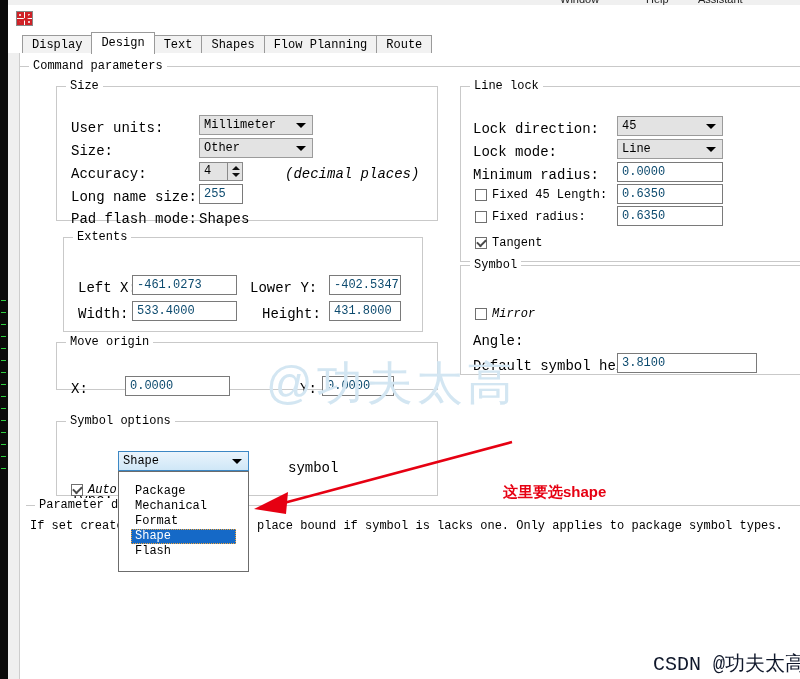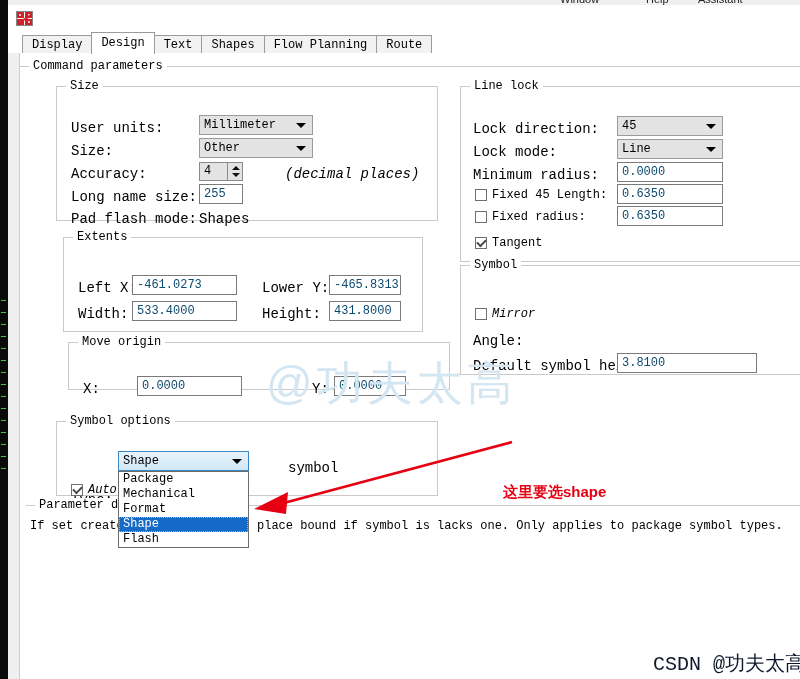--- a/index.html
+++ b/index.html
@@ -139,21 +139,21 @@
     position:absolute;box-sizing:border-box;height:20px;line-height:18px;
     background:linear-gradient(#eaf4fc,#cfe7f7);
     border:1px solid #3c87c4;padding-left:4px;font-size:12px;z-index:20;
   }
   .combo-focus .arw{
     position:absolute;right:6px;top:7px;width:0;height:0;
     border-left:5px solid transparent;border-right:5px solid transparent;border-top:5px solid #000;
   }
   .droplist{
     position:absolute;box-sizing:border-box;background:#ffffff;
-    border:1px solid #6c6c6c;z-index:25;padding:0;
+    border:1px solid #6c6c6c;z-index:25;padding:12px;
   }
   .droplist .opt{
     height:15px;line-height:15px;padding-left:4px;font-size:12px;white-space:nowrap;
   }
   .droplist .opt.sel{
     background:#1569c7;color:#ffffff;outline:1px dotted #f3a63a;outline-offset:-1px;
   }
 
   
   .descgrp{
@@ -322,23 +322,23 @@
       </span>
     </div>
 
     <div class="grp" style="left:48px;top:184px;width:360px;height:95px;margin-left:7px;">
       <span class="glabel">Extents</span>
 
       <span class="lbl" style="left:14px;top:42px;">Left X:</span>
       <div class="txt" style="left:68px;top:37px;width:105px;">
         <span>-461.0273</span>
       </div>
-      <span class="lbl" style="left:198px;top:42px;">Lower Y:</span>
+      <span class="lbl" style="left:186px;top:42px;">Lower Y:</span>
       <div class="txt" style="left:265px;top:37px;width:72px;">
-        <span>-465.8313</span>
+        <span>-402.5347</span>
       </div>
 
       <span class="lbl" style="left:14px;top:68px;">Width:</span>
       <div class="txt" style="left:68px;top:63px;width:105px;">
         <span>533.4000</span>
       </div>
       <span class="lbl" style="left:198px;top:68px;">Height:</span>
       <div class="txt" style="left:265px;top:63px;width:72px;">
         <span>431.8000</span>
       </div>
@@ -352,21 +352,21 @@
       </span>
 
       <span class="lbl" style="left:12px;top:67px;">Angle:</span>
 
       <span class="lbl" style="left:12px;top:92px;">Default symbol height:</span>
       <div class="txt" style="left:156px;top:87px;width:140px;">
         <span>3.8100</span>
       </div>
     </div>
 
-    <div class="grp" style="left:60px;top:289px;width:382px;height:48px;padding-left:44px;">
+    <div class="grp" style="left:48px;top:289px;width:382px;height:48px;padding-left:44px;">
       <span class="glabel">Move origin</span>
 
       <span class="lbl" style="left:14px;top:38px;">X:</span>
       <div class="txt" style="left:68px;top:33px;width:105px;">
         <span>0.0000</span>
       </div>
       <span class="lbl" style="left:243px;top:38px;">Y:</span>
       <div class="txt" style="left:265px;top:33px;width:72px;">
         <span>0.0000</span>
       </div>

